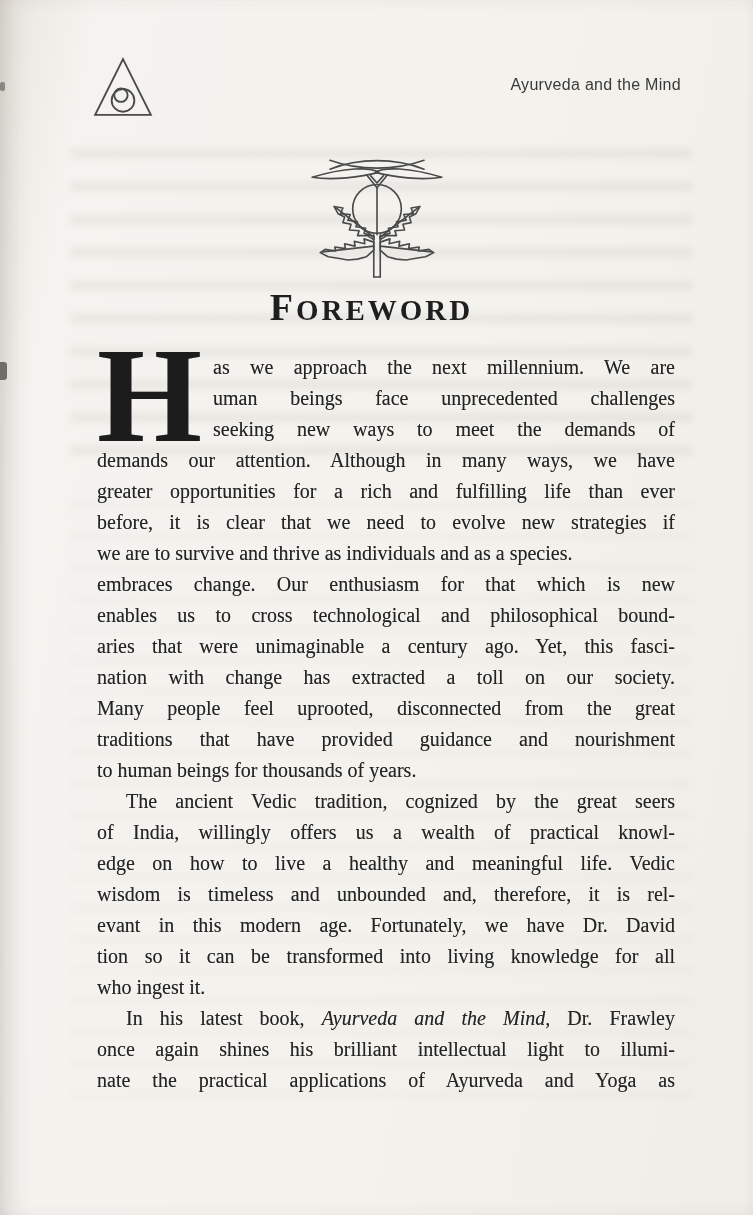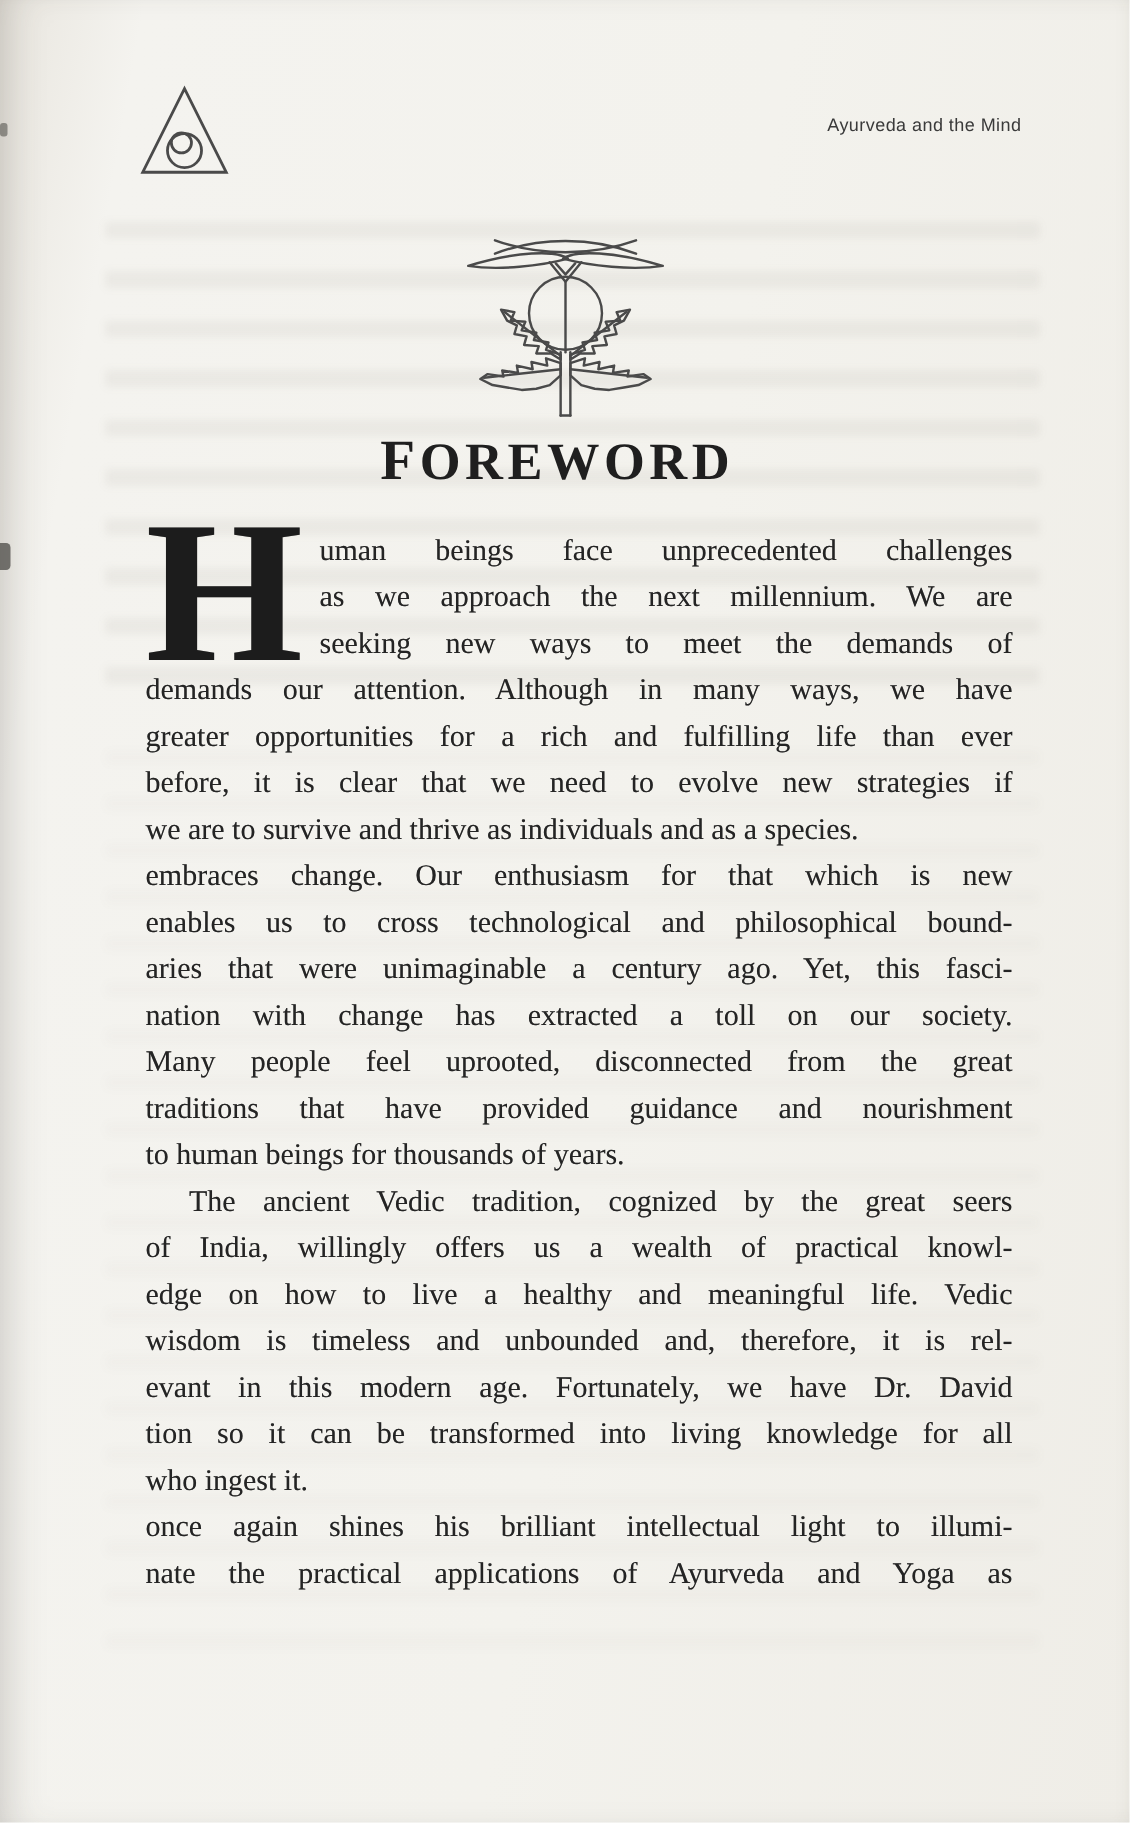--- a/index.html
+++ b/index.html
@@ -23,32 +23,32 @@
   .artifact{position:absolute;background:#4b4a46;pointer-events:none;}
   .a1{left:0;top:82px;width:5px;height:9px;opacity:.55;border-radius:2px;}
   .a2{left:0;top:362px;width:7px;height:18px;opacity:.75;border-radius:0 3px 3px 0;}
 
   header{position:absolute;left:0;top:0;right:0;height:130px;}
   .logo{position:absolute;left:92px;top:56px;width:62px;height:64px;}
   .logo svg{width:100%;height:100%;}
   .running-title{
     position:absolute;right:72px;top:76px;
     font-family:"Liberation Sans","DejaVu Sans",sans-serif;
-    font-size:12px;color:#3a3a3a;letter-spacing:.3px;
+    font-size:16px;color:#3a3a3a;letter-spacing:.3px;
   }
 
   .ornament{position:absolute;left:50%;top:144px;transform:translateX(-50%);width:175px;height:150px;}
   .ornament svg{width:100%;height:100%;}
 
   h1{
     position:absolute;left:0;right:10px;top:288px;margin:0;
     text-align:center;font-weight:bold;color:#1f1f1f;letter-spacing:3px;
   }
   .h-first{font-size:38px;line-height:38px;}
-  .h-rest{font-size:35px;line-height:38px;text-transform:uppercase;letter-spacing:3px;}
+  .h-rest{font-size:29px;line-height:38px;text-transform:uppercase;letter-spacing:3px;}
 
   .body-text{
     position:absolute;left:97px;top:352px;width:578px;
     font-size:20px;line-height:31px;z-index:2;
     text-shadow:0 0 .4px rgba(0,0,0,.35);
   }
   .para{margin:0;}
   .line{text-align:justify;text-align-last:justify;-moz-text-align-last:justify;}
   .line.end{text-align-last:left;-moz-text-align-last:left;}
   .line.indent{padding-left:29px;}
@@ -108,22 +108,22 @@
       <path d="M104 112 L104 164"></path>
       <path d="M96 164 L104 164"></path>
     </svg>
   </div>
 
   <h1><span class="h-first">F</span><span class="h-rest">oreword</span></h1>
 
   <div class="body-text">
       <div class="para">
         <span class="dropcap">H</span>
+        <div class="line"><span>as we approach the next millennium. We are</span></div>
         <div class="line"><span>uman beings face unprecedented challenges</span></div>
-        <div class="line"><span>as we approach the next millennium. We are</span></div>
         <div class="line"><span>seeking new ways to meet the demands of</span></div>
         <div class="line"><span>demands our attention. Although in many ways, we have</span></div>
         <div class="line"><span>greater opportunities for a rich and fulfilling life than ever</span></div>
         <div class="line"><span>before, it is clear that we need to evolve new strategies if</span></div>
         <div class="line end"><span>we are to survive and thrive as individuals and as a species.</span></div>
       </div>
       <div class="para">
         <div class="line"><span>embraces change. Our enthusiasm for that which is new</span></div>
         <div class="line"><span>enables us to cross technological and philosophical bound-</span></div>
         <div class="line"><span>aries that were unimaginable a century ago. Yet, this fasci-</span></div>
@@ -135,20 +135,21 @@
       <div class="para">
         <div class="line indent"><span>The ancient Vedic tradition, cognized by the great seers</span></div>
         <div class="line"><span>of India, willingly offers us a wealth of practical knowl-</span></div>
         <div class="line"><span>edge on how to live a healthy and meaningful life. Vedic</span></div>
         <div class="line"><span>wisdom is timeless and unbounded and, therefore, it is rel-</span></div>
         <div class="line"><span>evant in this modern age. Fortunately, we have Dr. David</span></div>
         <div class="line"><span>tion so it can be transformed into living knowledge for all</span></div>
         <div class="line end"><span>who ingest it.</span></div>
       </div>
       <div class="para">
+        <div class="line indent"><span>In his latest book, </span><span class="it">Ayurveda and the Mind,</span><span> Dr. Frawley</span></div>
         <div class="line"><span>once again shines his brilliant intellectual light to illumi-</span></div>
         <div class="line"><span>nate the practical applications of Ayurveda and Yoga as</span></div>
       </div>
     </div>
 
   <div class="gutter-shade"></div>
   <div class="artifact a1"></div>
   <div class="artifact a2"></div>
 </div>
 

